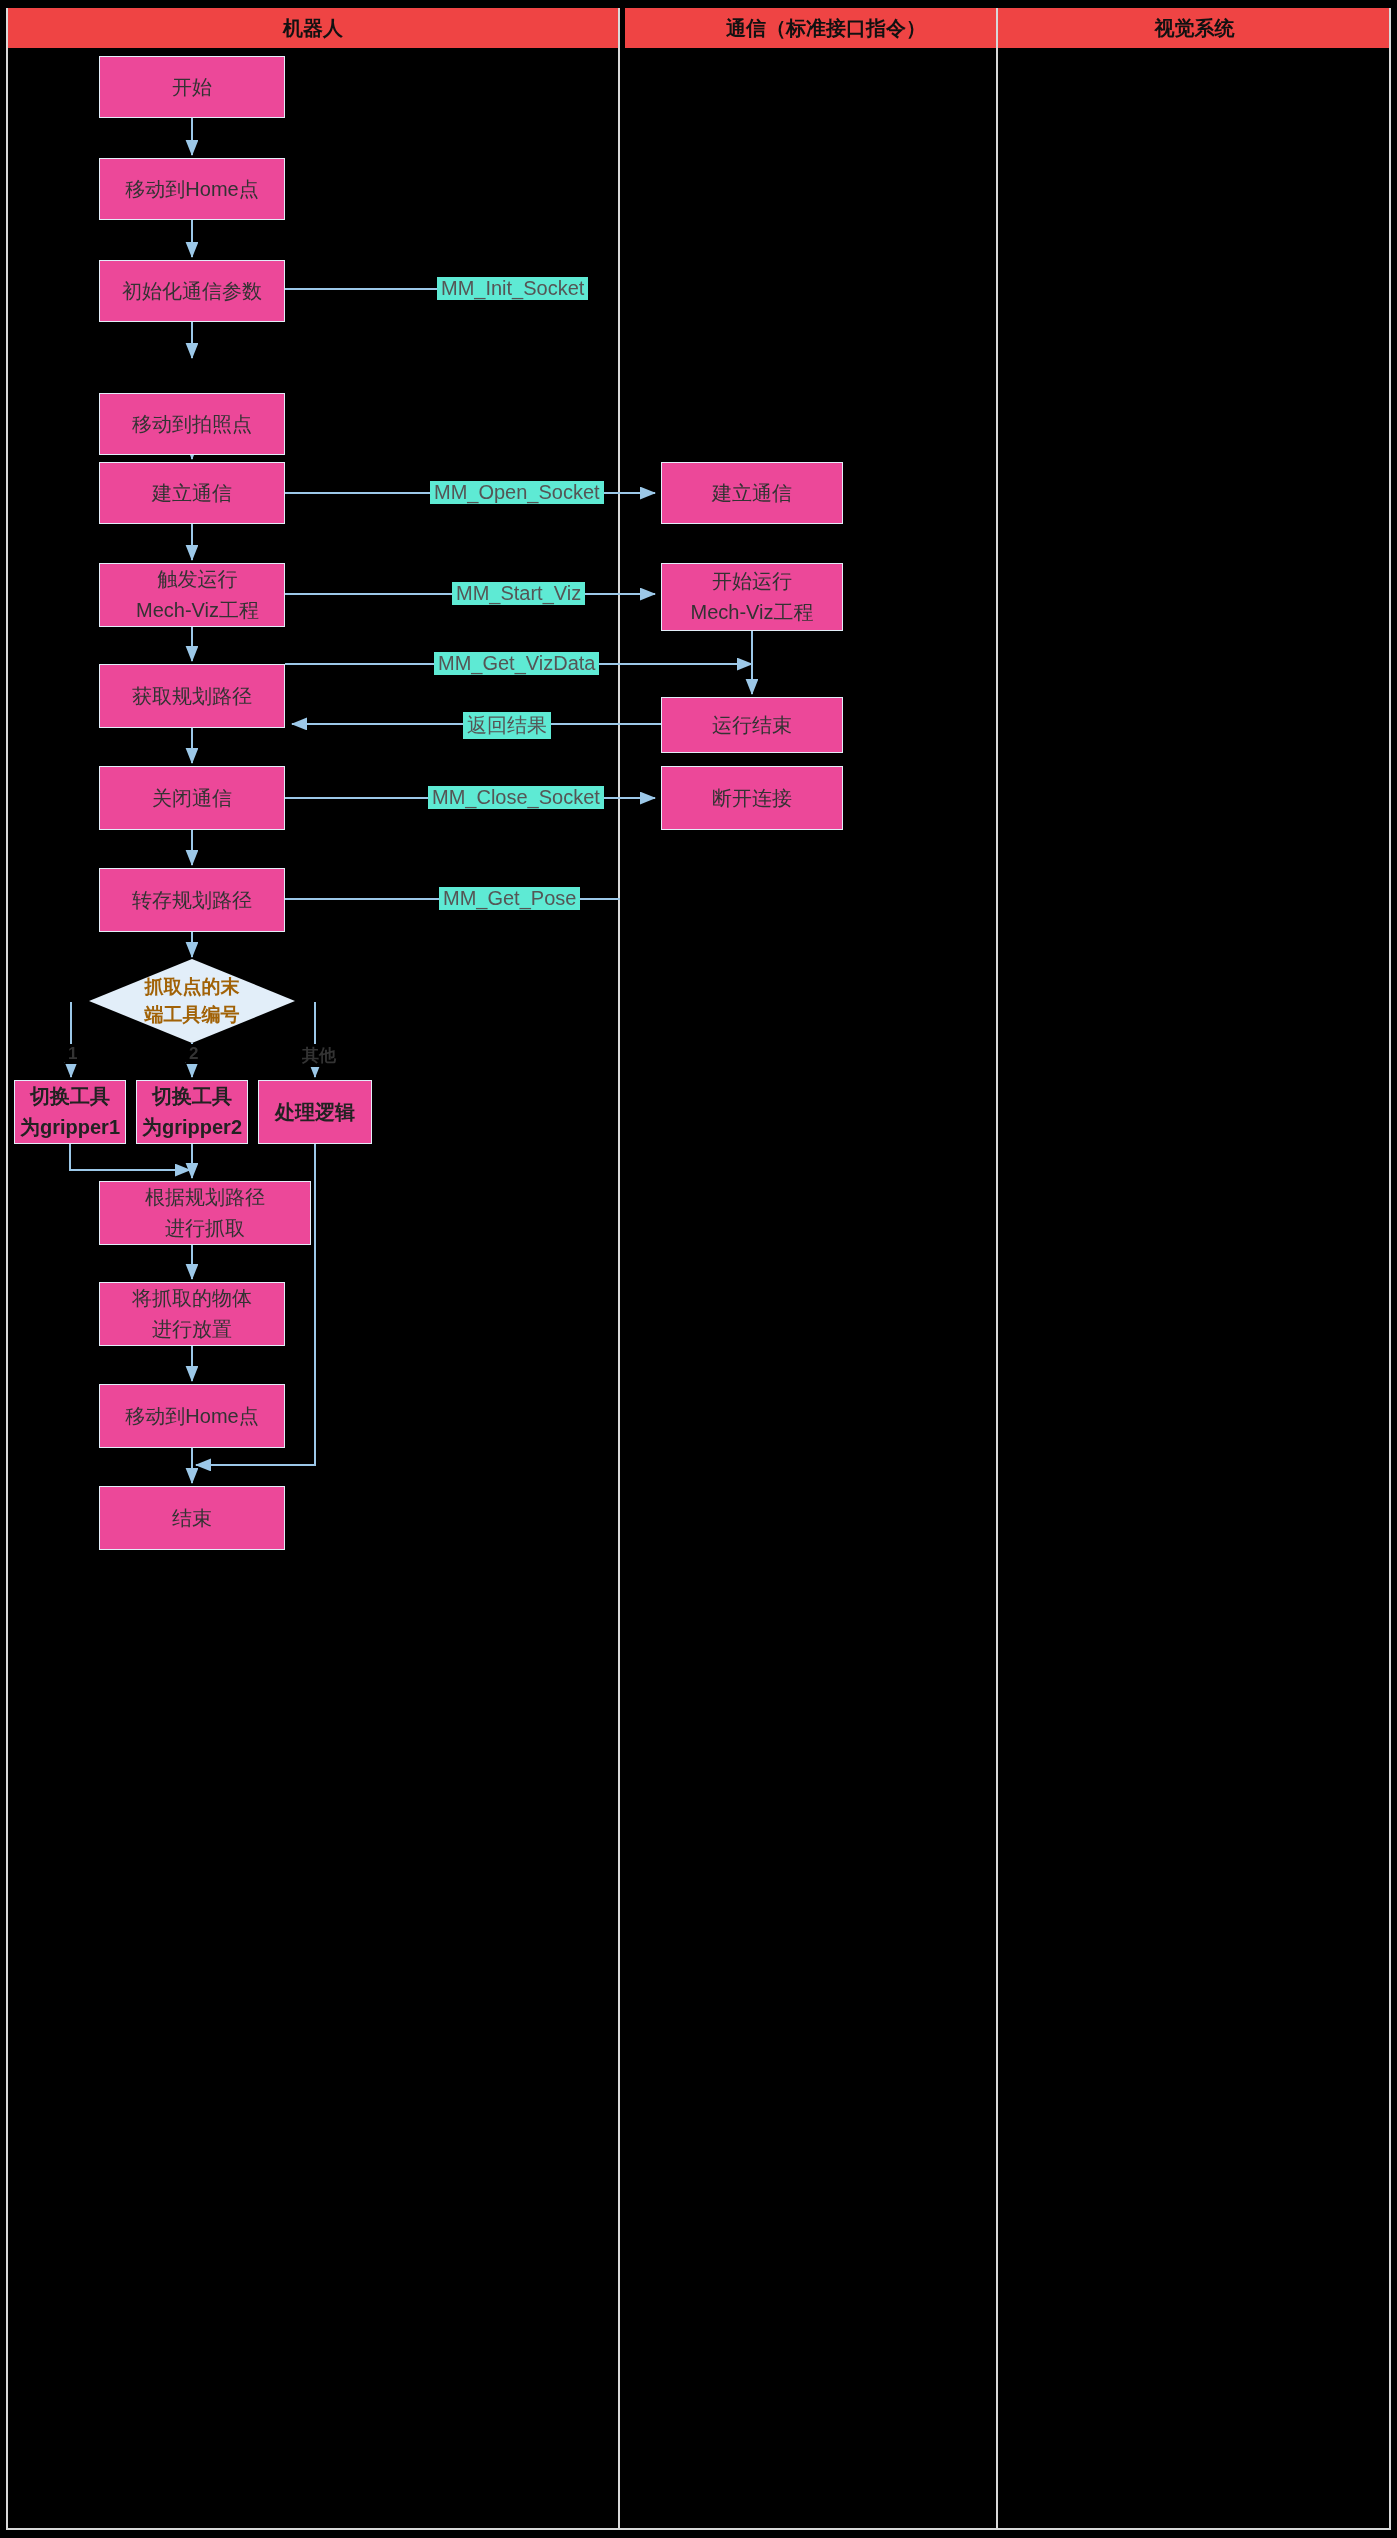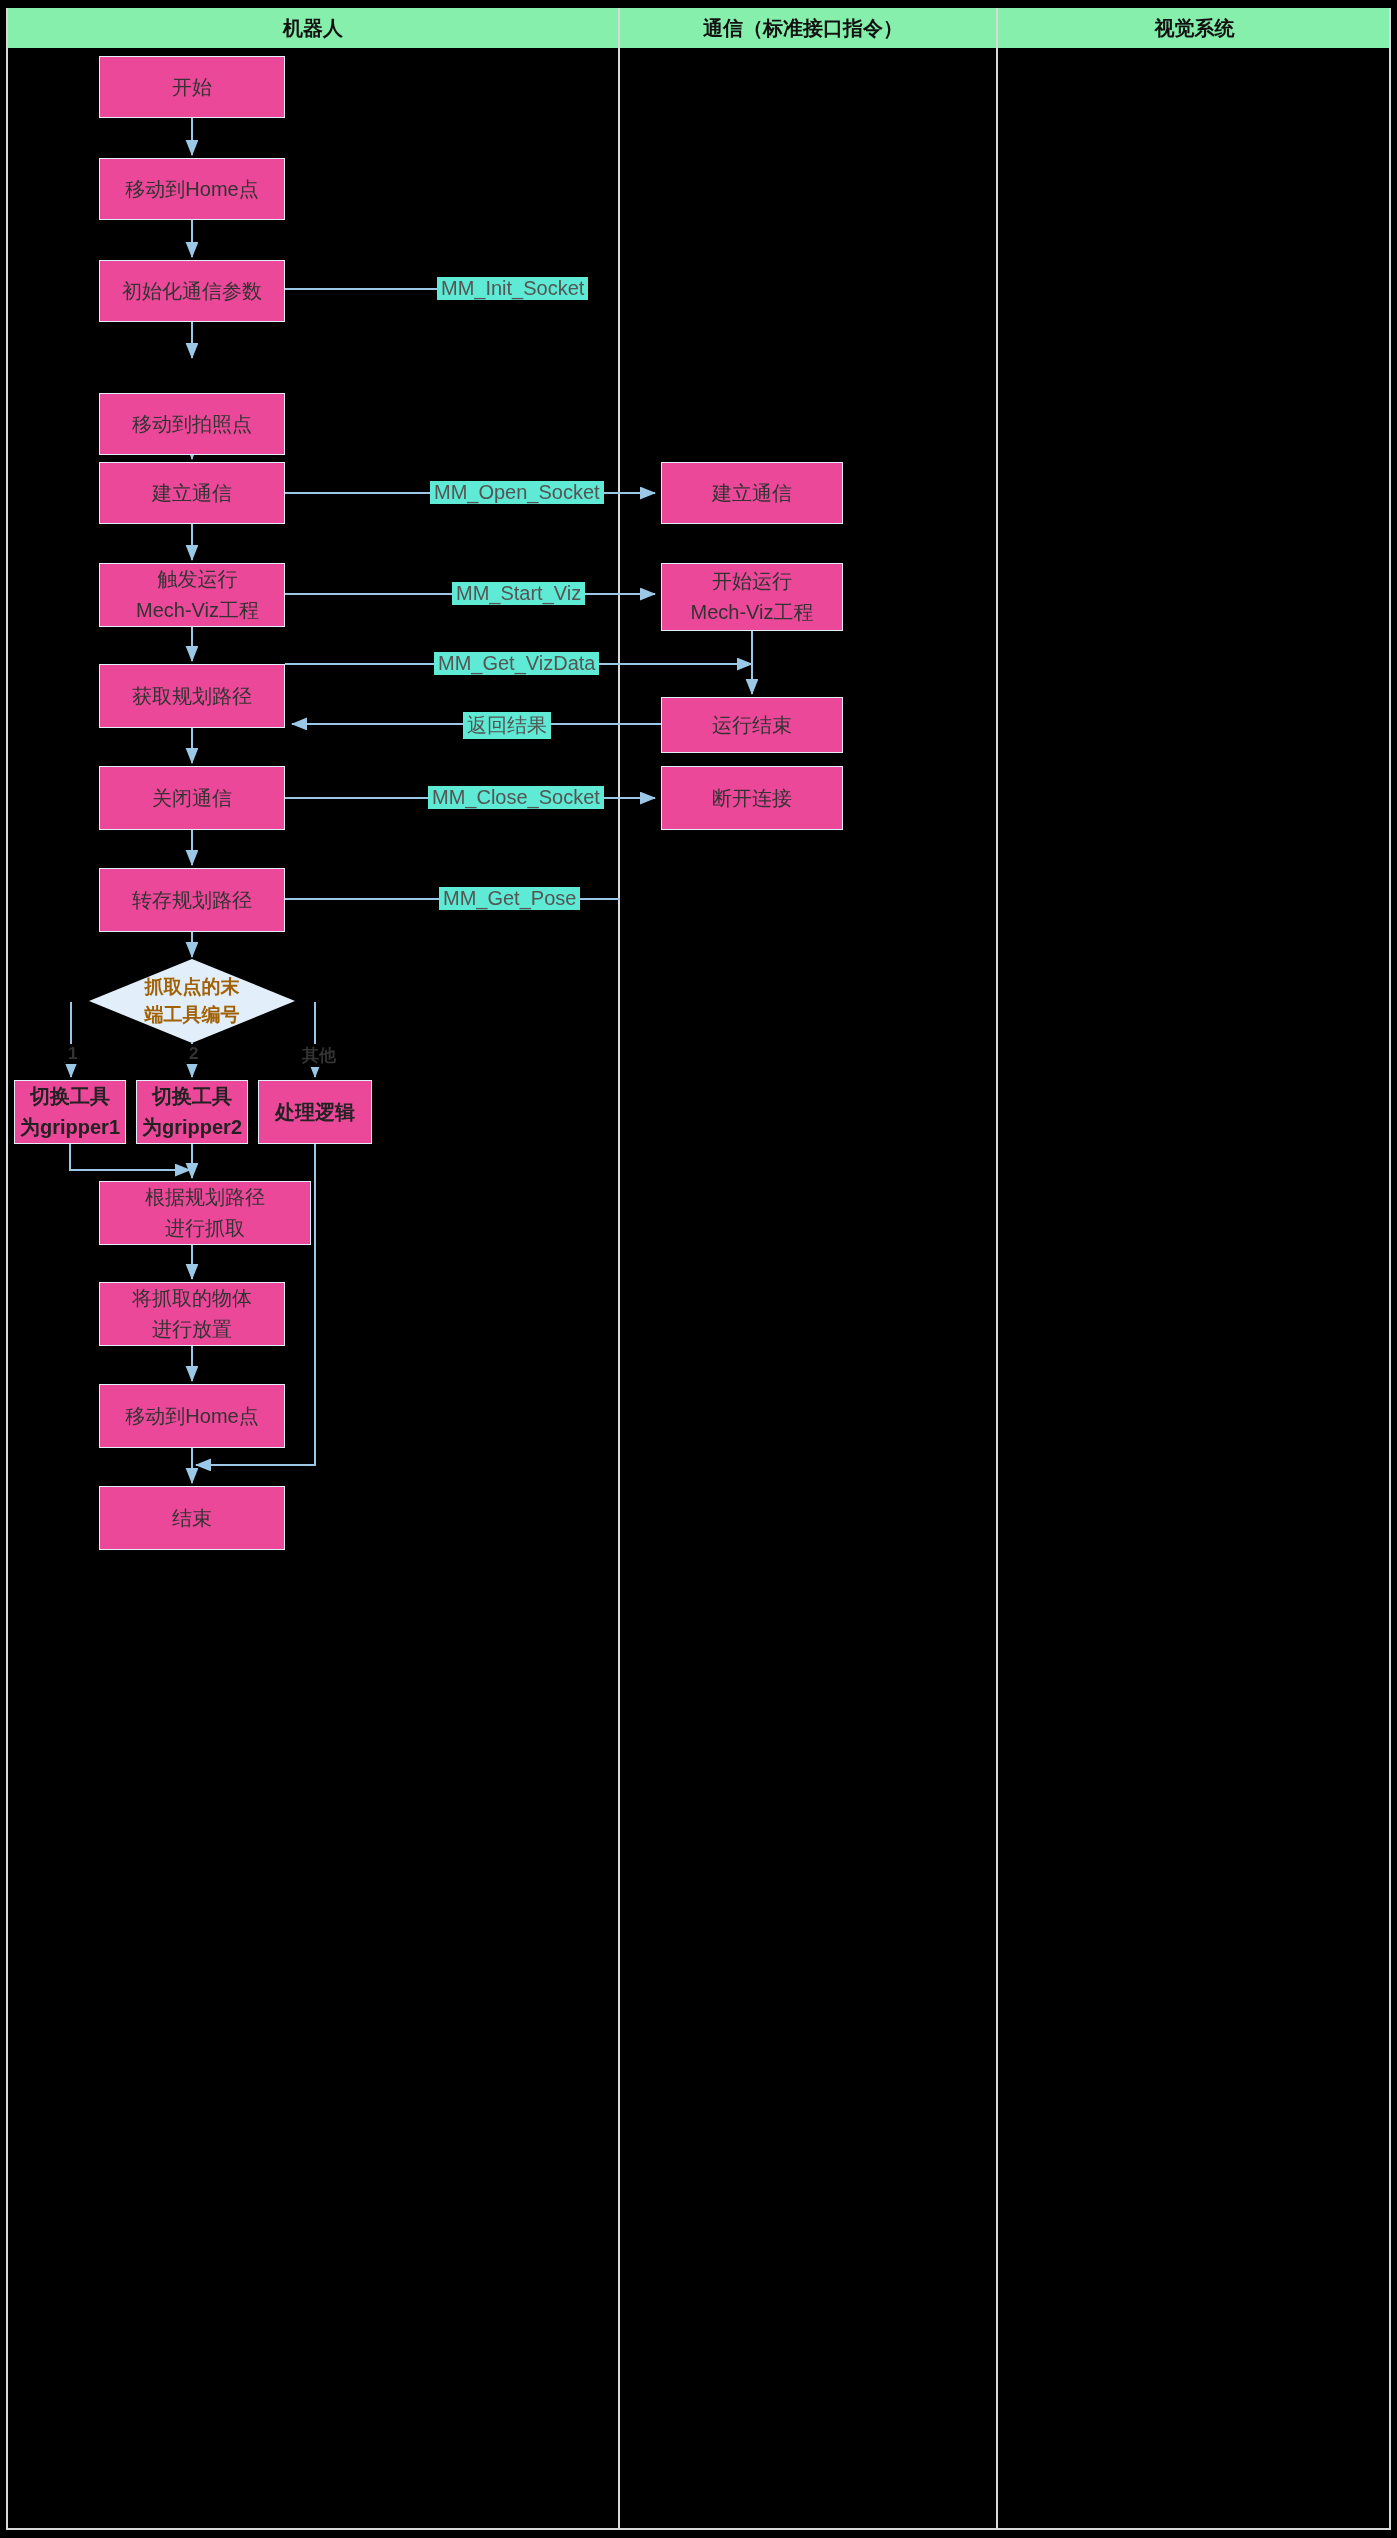--- a/index.html
+++ b/index.html
@@ -2,21 +2,21 @@
 <html><head>
 <meta charset="utf-8">
 <style>
   html,body{margin:0;padding:0;background:#000;}
   body{font-family:"Liberation Sans","DejaVu Sans",sans-serif;}
   #page{position:relative;width:1397px;height:2538px;background:#000;overflow:hidden;}
 
   
   .lane-header{
     position:absolute;top:8px;height:40px;
-    background:#86efac;
+    background:#ef4444;
     display:flex;align-items:center;justify-content:center;
     color:#111;font-weight:bold;font-size:20px;
     box-sizing:border-box;
   }
   .lane-divider{position:absolute;width:2px;background:#d9d9d9;}
 
   
   .node{
     position:absolute;box-sizing:border-box;
     background:#ec4899;border:1px solid #E2EEF9;
@@ -46,21 +46,21 @@
   svg.wires{position:absolute;left:0;top:0;width:1397px;height:2538px;pointer-events:none;}
 </style>
 </head>
 <body>
 
 <div id="page">
 
   <div class="lane-header" id="lane-0" style="left:8px;width:610px;">
     <span>机器人</span>
   </div>
-  <div class="lane-header" id="lane-1" style="left:602px;width:402px;font-family:Liberation Serif, serif;">
+  <div class="lane-header" id="lane-1" style="left:625px;width:402px;font-family:Liberation Serif, serif;">
     <span>通信（标准接口指令）</span>
   </div>
   <div class="lane-header" id="lane-2" style="left:1000px;width:389px;justify-content:center;">
     <span>视觉系统</span>
   </div>
 
   <div class="lane-divider" style="left:618px;top:8px;height:2522px;"></div>
   <div class="lane-divider" style="left:996px;top:8px;height:2522px;"></div>
   <div class="lane-divider" style="left:6px;top:8px;height:2522px;width:2px;"></div>
   <div class="lane-divider" style="left:1389px;top:8px;height:2522px;width:2px;"></div>

